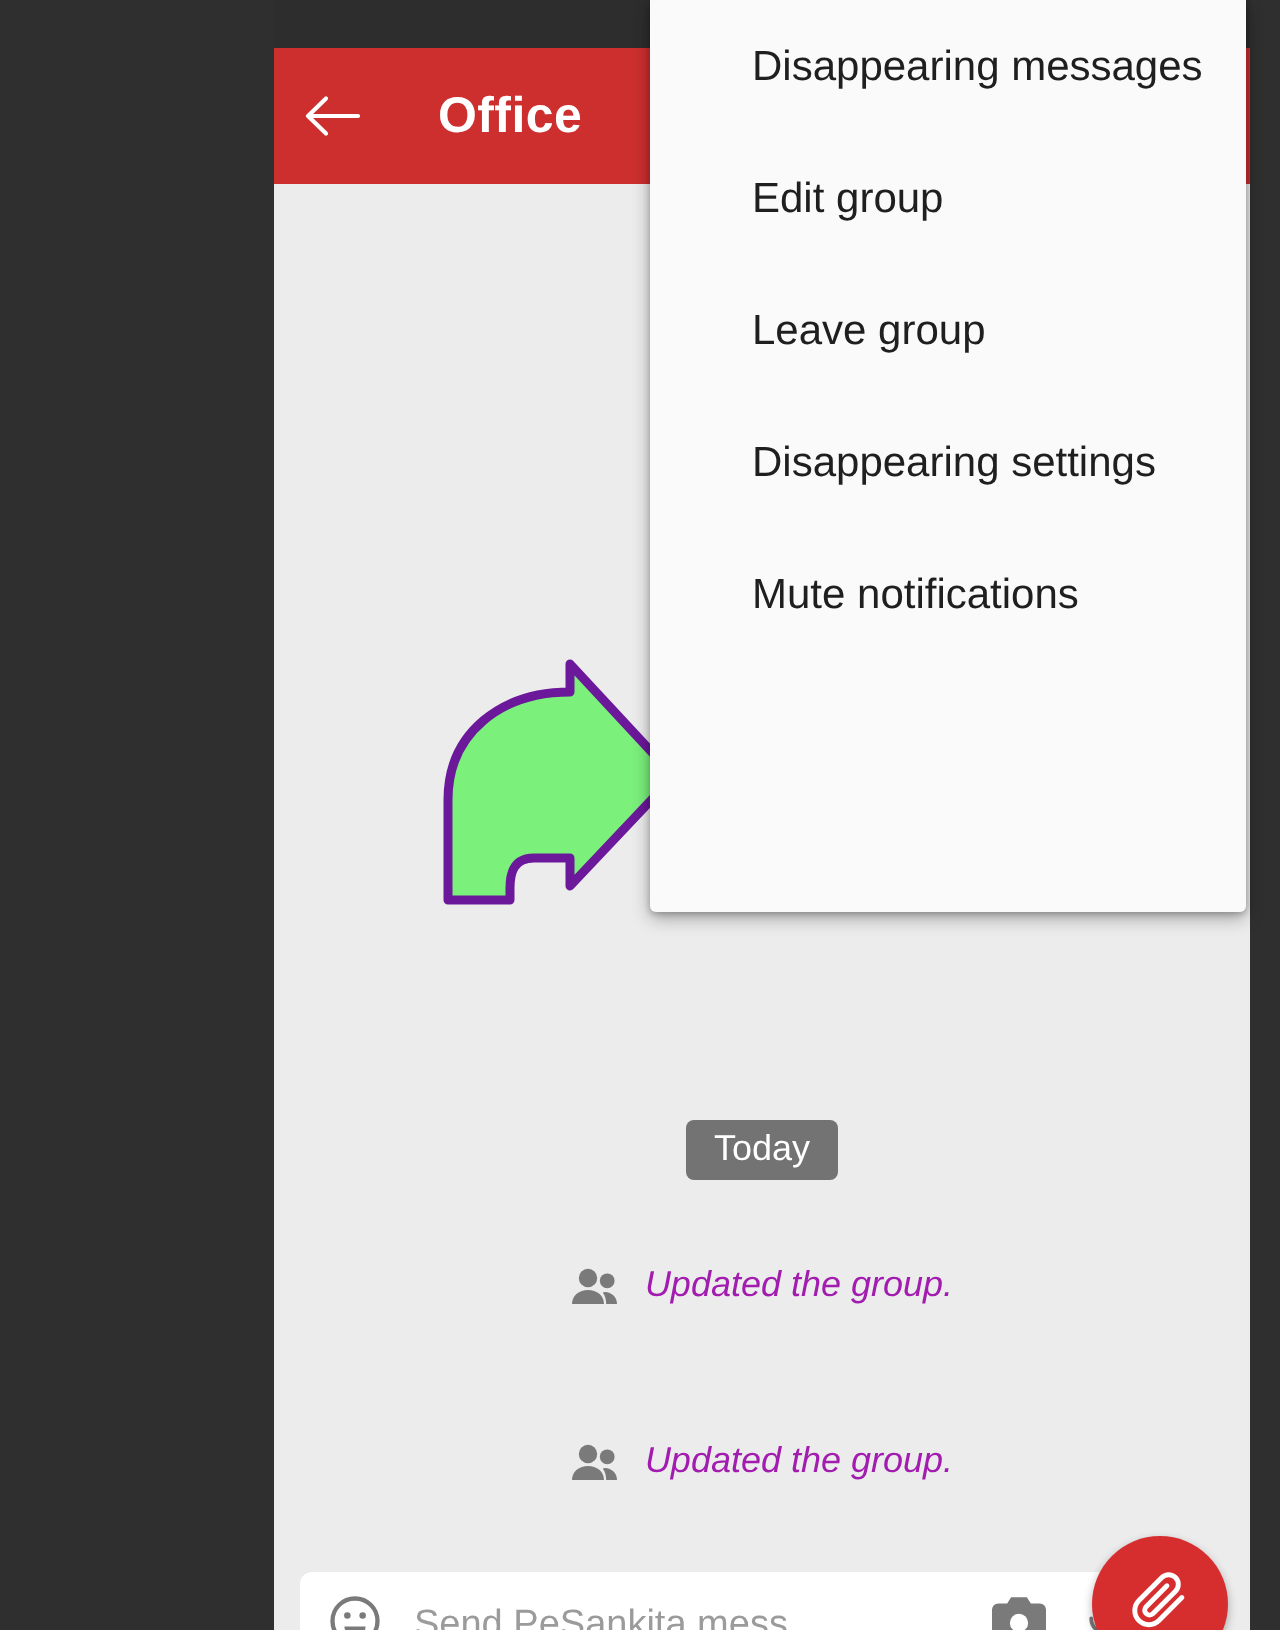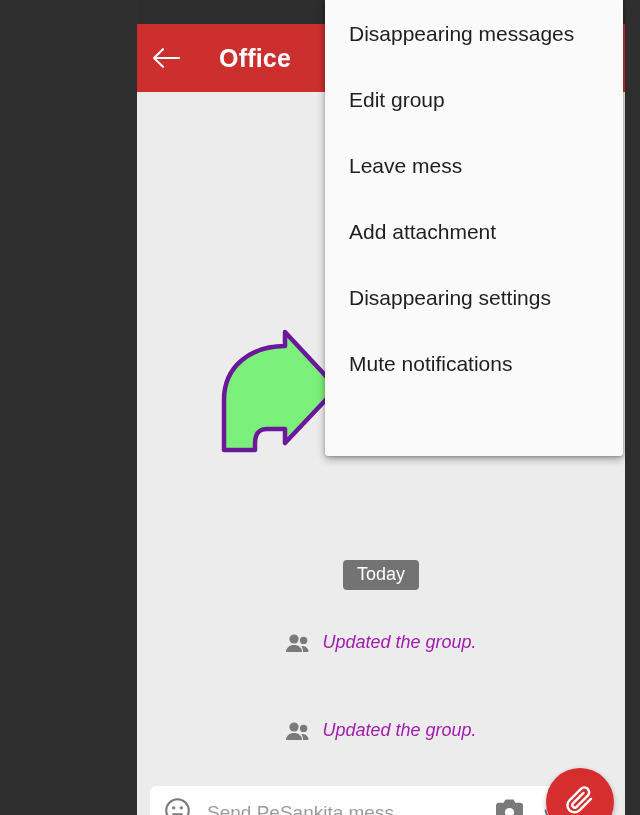--- a/index.html
+++ b/index.html
@@ -206,20 +206,21 @@
     display: flex;
     align-items: center;
     padding-left: 24px;
     box-sizing: border-box;
   }
   .menu-item-label {
     font-size: 21px;
     color: #1f1f1f;
     white-space: nowrap;
     line-height: 1;
+    margin-left: 27px;
   }
 </style>
 </head>
 <body>
 
 <div id="screen">
 
   <div class="gutter gutter-left"></div>
   <div class="gutter gutter-right"></div>
 
@@ -316,24 +317,21 @@
   </div>
 
   <div id="overflow-menu">
     <div class="menu-item">
       <span class="menu-item-label">Disappearing messages</span>
     </div>
     <div class="menu-item">
       <span class="menu-item-label">Edit group</span>
     </div>
     <div class="menu-item">
-      <span class="menu-item-label">Leave mess</span>
-    </div>
-    <div class="menu-item">
-      <span class="menu-item-label">Add attachment</span>
+      <span class="menu-item-label">Leave group</span>
     </div>
     <div class="menu-item">
       <span class="menu-item-label">Disappearing settings</span>
     </div>
     <div class="menu-item">
       <span class="menu-item-label">Mute notifications</span>
     </div>
   </div>
 
 </div>

